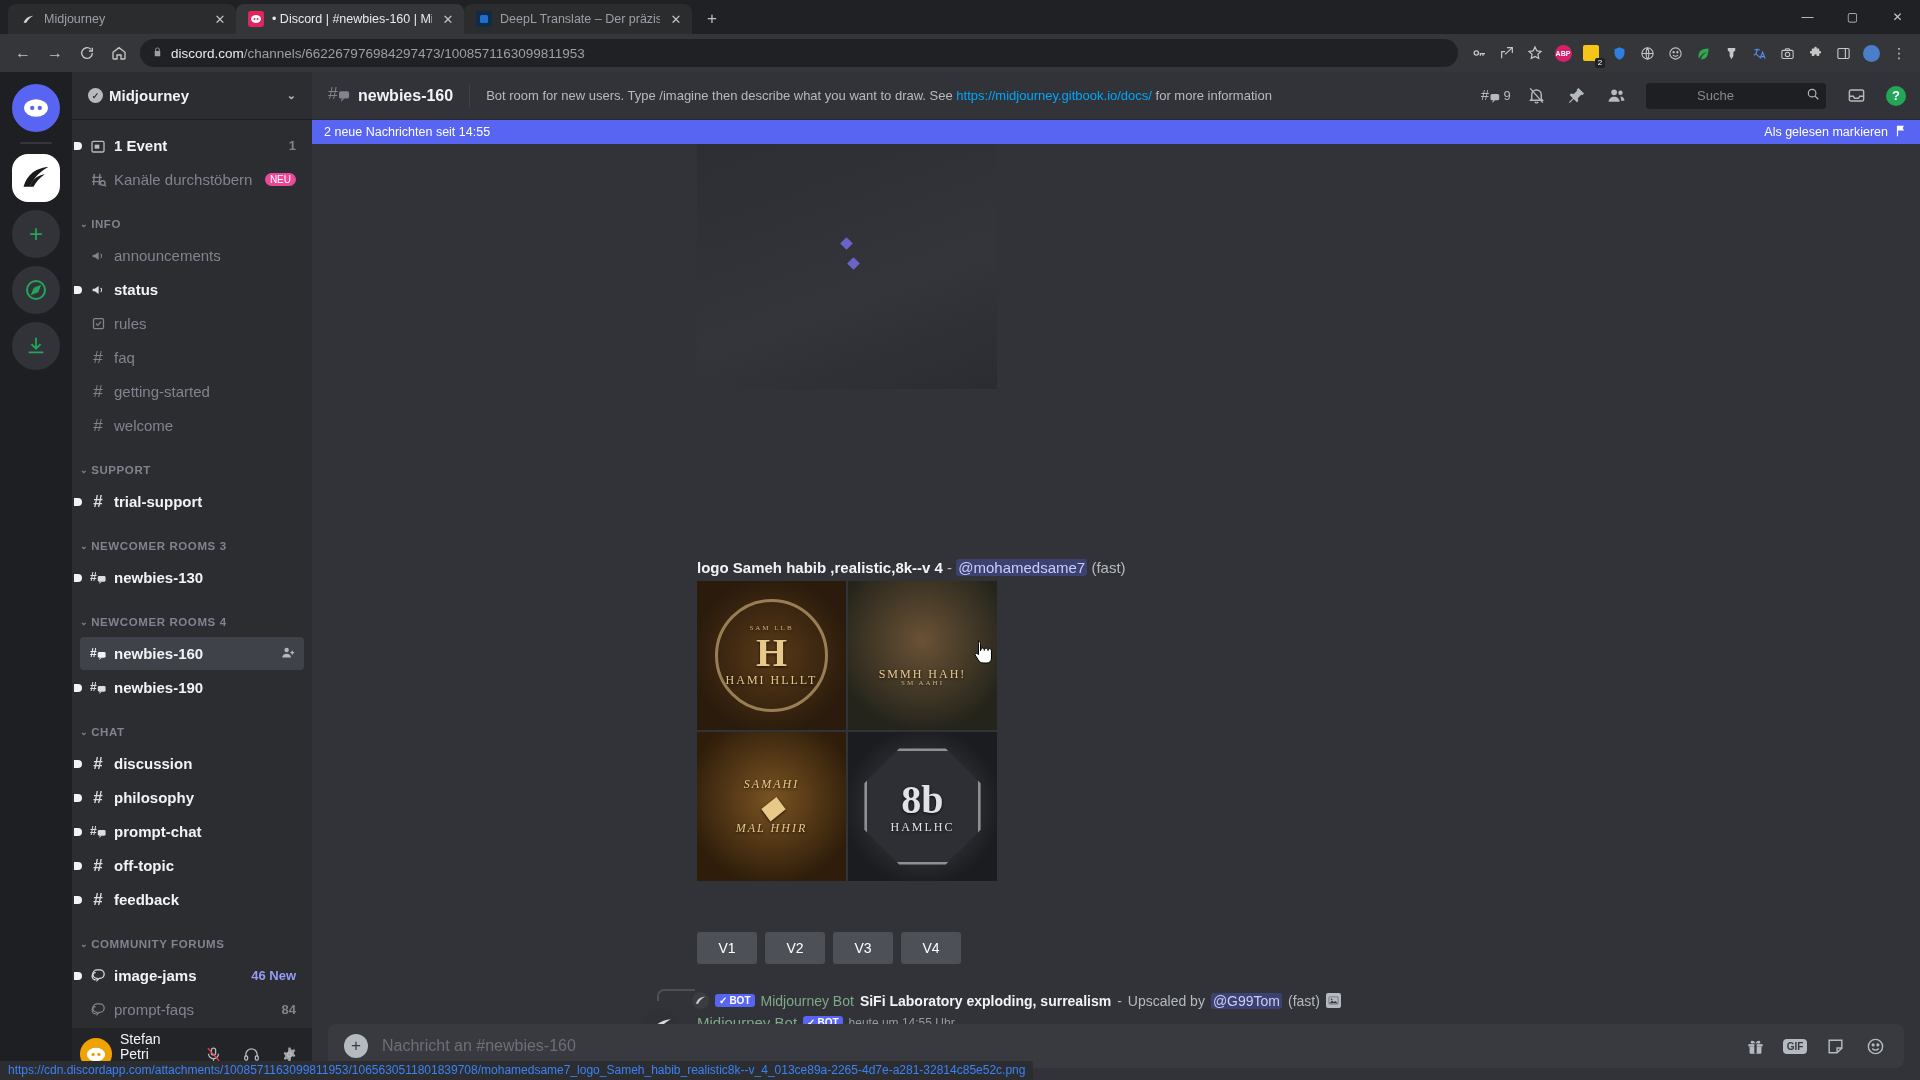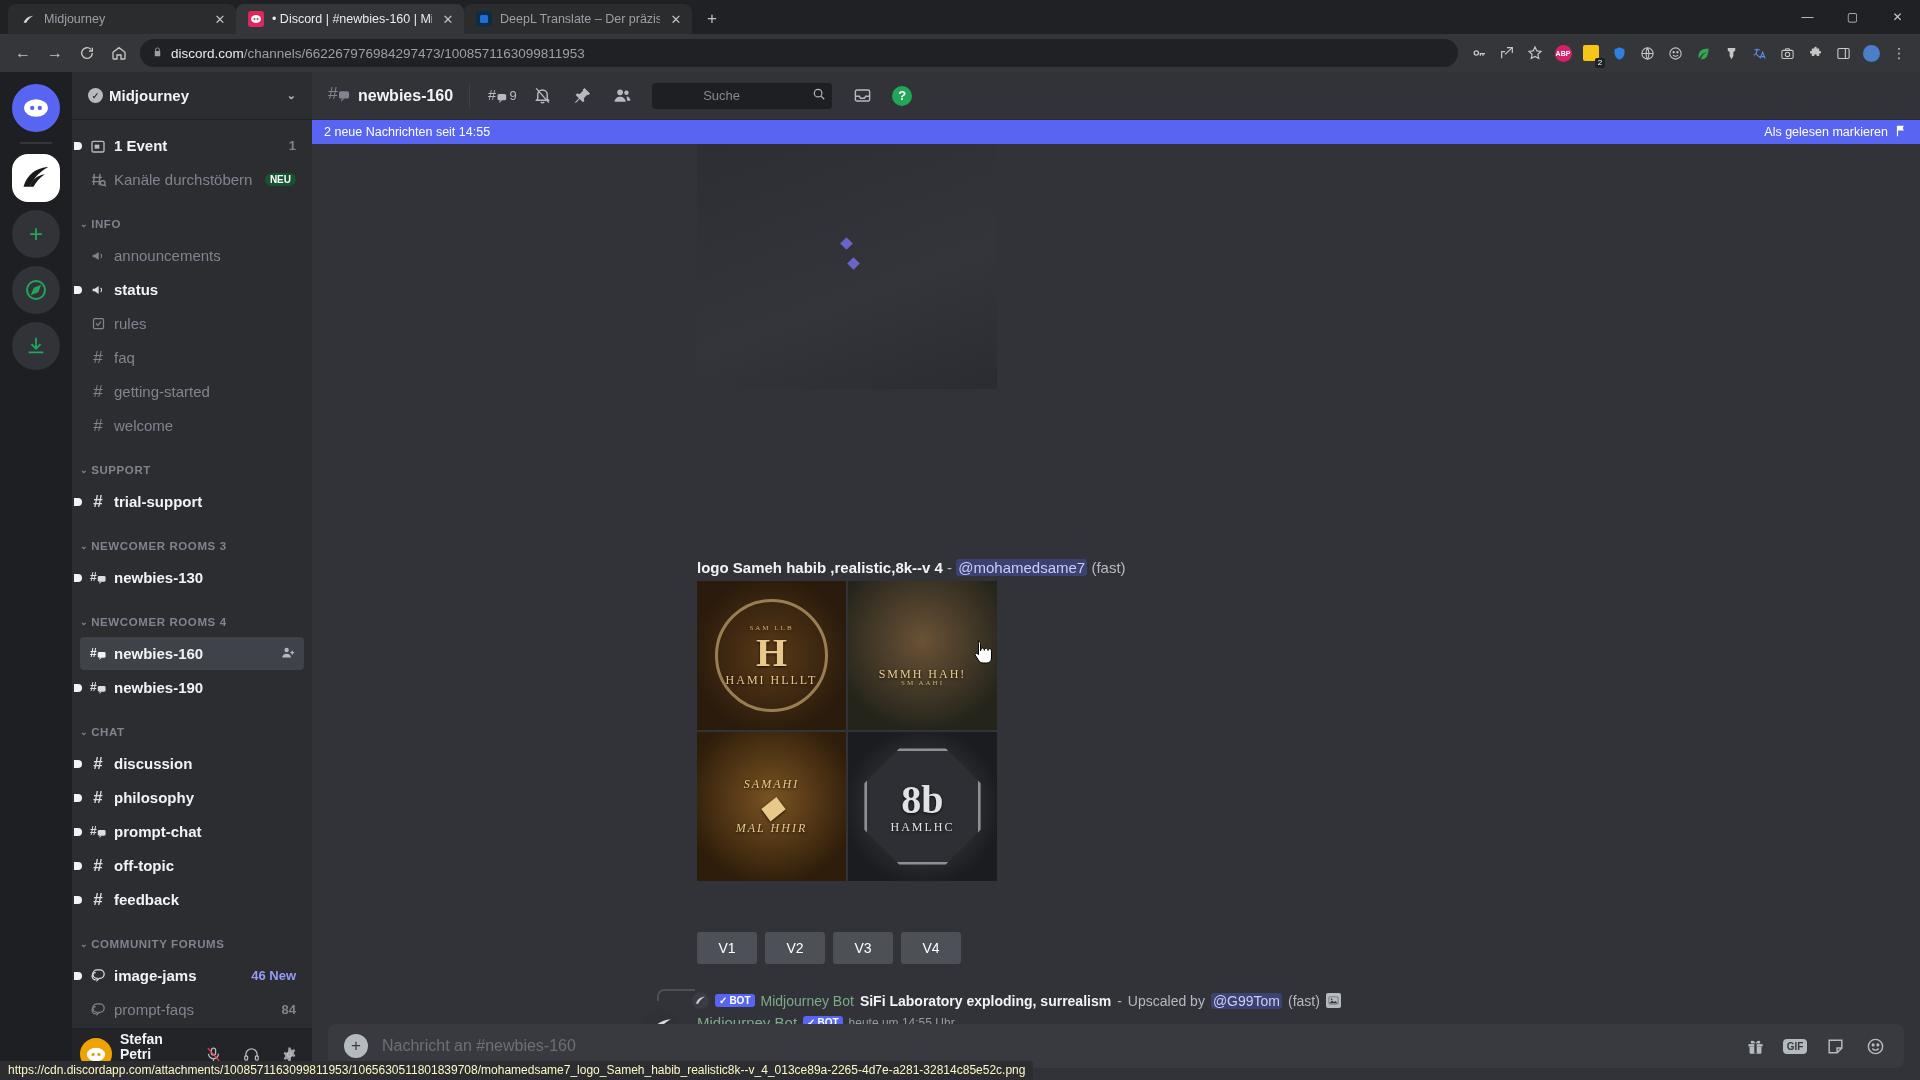--- a/index.html
+++ b/index.html
@@ -145,22 +145,22 @@
     position: absolute; left: -6px; top: 50%; transform: translateY(-50%);
     width: 8px; height: 8px; border-radius: 0 4px 4px 0; background: #f2f3f5;
   }
   .chan-ico {
     width: 20px; height: 20px; flex: 0 0 20px;
     display: flex; align-items: center; justify-content: center;
     color: #80848e; font-size: 17px; position: relative;
   }
   .chan-label { flex: 1 1 auto; white-space: nowrap; overflow: hidden; }
   .pill-new {
-    background: #14532d; color: #fff;
-    font-size: 10px; font-weight: bold;
+    background: #ec4899; color: #fff;
+    font-size: 10px; font-weight: normal;
     padding: 1px 5px; border-radius: 8px;
   }
   .count-new { color: #949cf7; font-size: 13px; font-weight: bold; }
   .count-plain { color: #80848e; font-size: 13px; font-weight: bold; }
   .chan-action { color: #b5bac1; font-size: 13px; }
 
   .cat {
     height: 28px; margin-top: 14px; padding: 0 8px 0 8px;
     display: flex; align-items: center; gap: 3px;
     color: #80848e; font-size: 11.5px; font-weight: bold;
@@ -172,21 +172,21 @@
     height: 52px; flex: 0 0 52px; background: #232428;
     display: flex; align-items: center; gap: 8px; padding: 0 8px;
   }
   .avatar {
     width: 32px; height: 32px; border-radius: 50%;
     background: #f0a202; flex: 0 0 32px;
     display: flex; align-items: center; justify-content: center;
     color: #fff; font-size: 15px;
   }
   .user-meta { flex: 1 1 auto; overflow: hidden; }
-  .user-name { color: #f2f3f5; font-size: 14px; font-weight: bold; line-height: 1.1; }
+  .user-name { color: #f2f3f5; font-size: 14px; font-weight: normal; line-height: 1.1; }
   .user-tag { color: #b5bac1; font-size: 12px; line-height: 1.1; }
   .ub-icon { width: 30px; height: 30px; display: flex; align-items: center; justify-content: center; color: #b5bac1; font-size: 15px; flex:0 0 30px; position: relative;}
 
   
   .main { flex: 1 1 auto; display: flex; flex-direction: column; background: #313338; min-width: 0; }
   .chan-header {
     height: 48px; flex: 0 0 48px;
     display: flex; align-items: center; gap: 8px;
     padding: 0 8px 0 16px;
     border-bottom: 1px solid #28292d;
@@ -346,21 +346,21 @@
   }
   .composer-ph { flex: 1 1 auto; color: #6d6f78; font-size: 16px; }
   .comp-icon { width: 26px; height: 26px; display: flex; align-items: center; justify-content: center; color: #b5bac1; font-size: 17px; flex: 0 0 26px;}
   .gif-chip {
     background: #b5bac1; color: #383a40; border-radius: 4px;
     font-size: 10px; font-weight: bold; padding: 2px 4px; text-align: right;
   }
 
   .statusbar {
     position: absolute; left: 0; bottom: 0;
-    background: #2b2d31; color: #fef9c3;
+    background: #2b2d31; color: #3b82f6;
     font-size: 12px; padding: 2px 8px 3px 8px;
     border-top-right-radius: 3px; white-space: nowrap;
     z-index: 50;
   }
 </style>
 </head>
 <body>
 
 <div class="browser">
 
@@ -789,20 +789,21 @@
       <div class="chan-header">
         <span class="ch-hash">
           <svg width="22" height="22" viewBox="0 0 24 24">
               <text x="0" y="18" font-size="19" fill="#80848e" font-family="Liberation Sans">#</text>
               <rect x="12" y="10" width="11" height="8" rx="2" fill="#80848e"></rect>
               <path d="M15 18l-1 3.5 4-3.5z" fill="#80848e"></path>
             </svg>
         </span>
         <span class="ch-name">newbies-160</span>
         <span class="ch-divider"></span>
+        <span class="ch-topic"><span>Bot room for new users. Type /imagine then describe what you want to draw. See </span><a href="#">https://midjourney.gitbook.io/docs/</a><span> for more information</span></span>
 
         <span class="hdr-icon">
           <svg width="19" height="19" viewBox="0 0 24 24">
               <text x="0" y="18" font-size="18" fill="#b5bac1" font-family="Liberation Sans">#</text>
               <rect x="12" y="10" width="11" height="8" rx="2" fill="#b5bac1"></rect>
               <path d="M15 18l-1 3.5 4-3.5z" fill="#b5bac1"></path>
             </svg>
           <span class="num">9</span>
         </span>
         <span class="hdr-icon">

